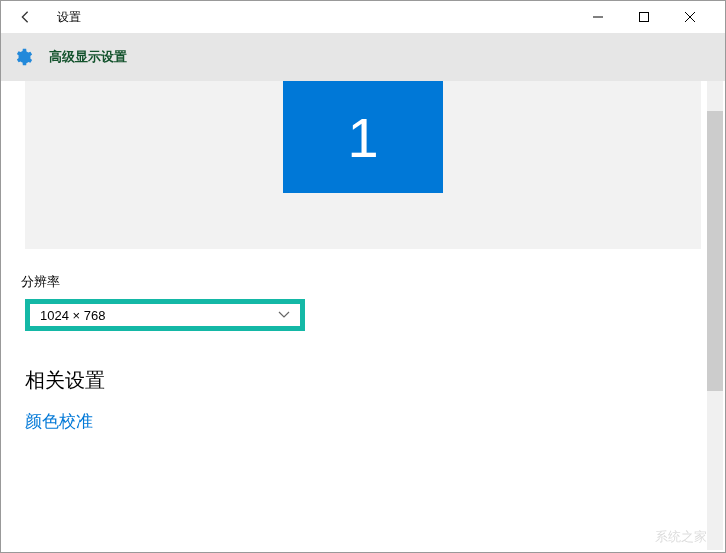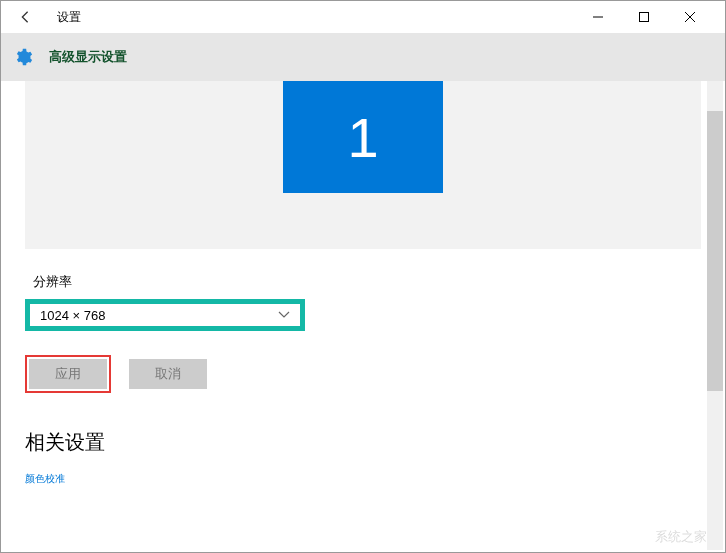--- a/index.html
+++ b/index.html
@@ -104,21 +104,21 @@
       padding: 12px 24px 0 24px;
       display: flex;
       gap: 18px;
     }
     .link {
       color: #0078d7;
       font-size: 13px;
       cursor: pointer;
     }
     .section-label {
-      padding: 24px 24px 8px 32px;
+      padding: 24px 24px 8px 20px;
       font-size: 13px;
       color: #000;
     }
     .dropdown {
       margin: 0 24px;
       width: 280px;
       height: 32px;
       border: 5px solid #14b8a6;
       display: flex;
       align-items: center;
@@ -155,21 +155,21 @@
       margin-top: 4px;
     }
     .related-heading {
       padding: 36px 24px 0 24px;
       font-size: 20px;
       color: #000;
     }
     .color-link {
       padding: 16px 24px 0 24px;
       color: #0078d7;
-      font-size: 10px;
+      font-size: 17px;
       cursor: pointer;
     }
     .scrollbar {
       position: absolute;
       right: 2px;
       top: 80px;
       bottom: 2px;
       width: 16px;
       background: #f0f0f0;
     }
@@ -239,26 +239,20 @@
   <div class="section-label">分辨率</div>
   <div class="dropdown">
     <span>1024 × 768</span>
     <span class="chevron">
       <svg width="12" height="8" viewBox="0 0 12 8">
           <path d="M1 1 L6 6 L11 1" stroke="#666" stroke-width="1.2" fill="none"></path>
         </svg>
     </span>
   </div>
 
-  <div class="buttons-row">
-    <div class="apply-wrap">
-      <div class="btn">应用</div>
-    </div>
-    <div class="btn cancel-btn">取消</div>
-  </div>
 
   <div class="related-heading">相关设置</div>
   <div class="color-link link">颜色校准</div>
 </div>
 
 <div class="scrollbar">
   <div class="scrollbar-thumb"></div>
 </div>
 
 <div class="watermark">系统之家</div>

